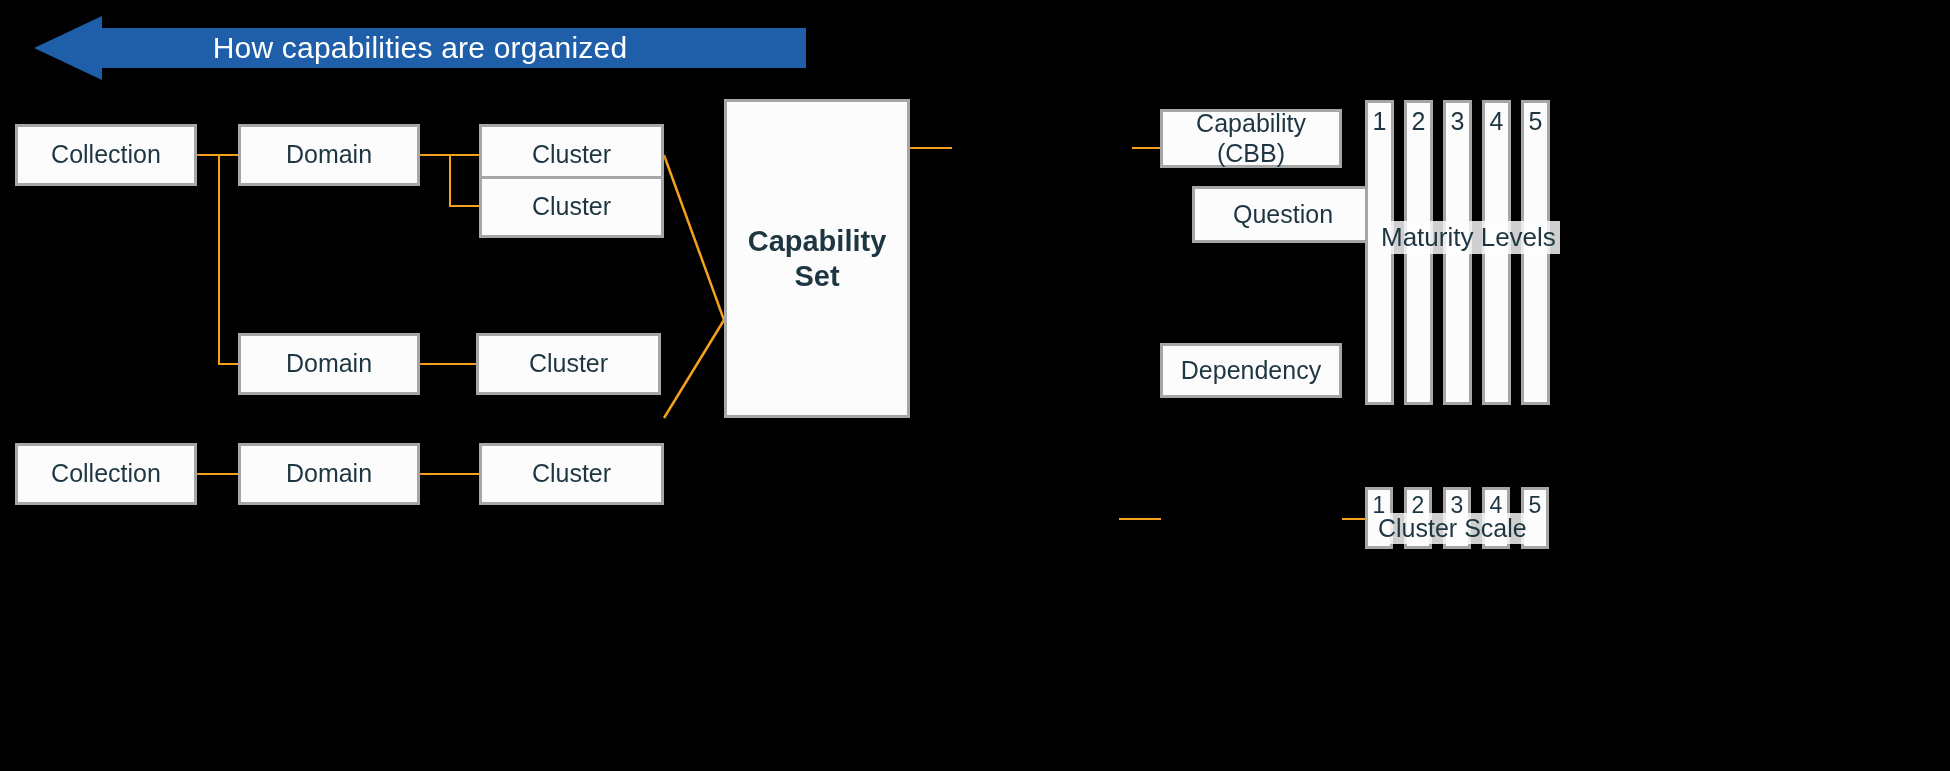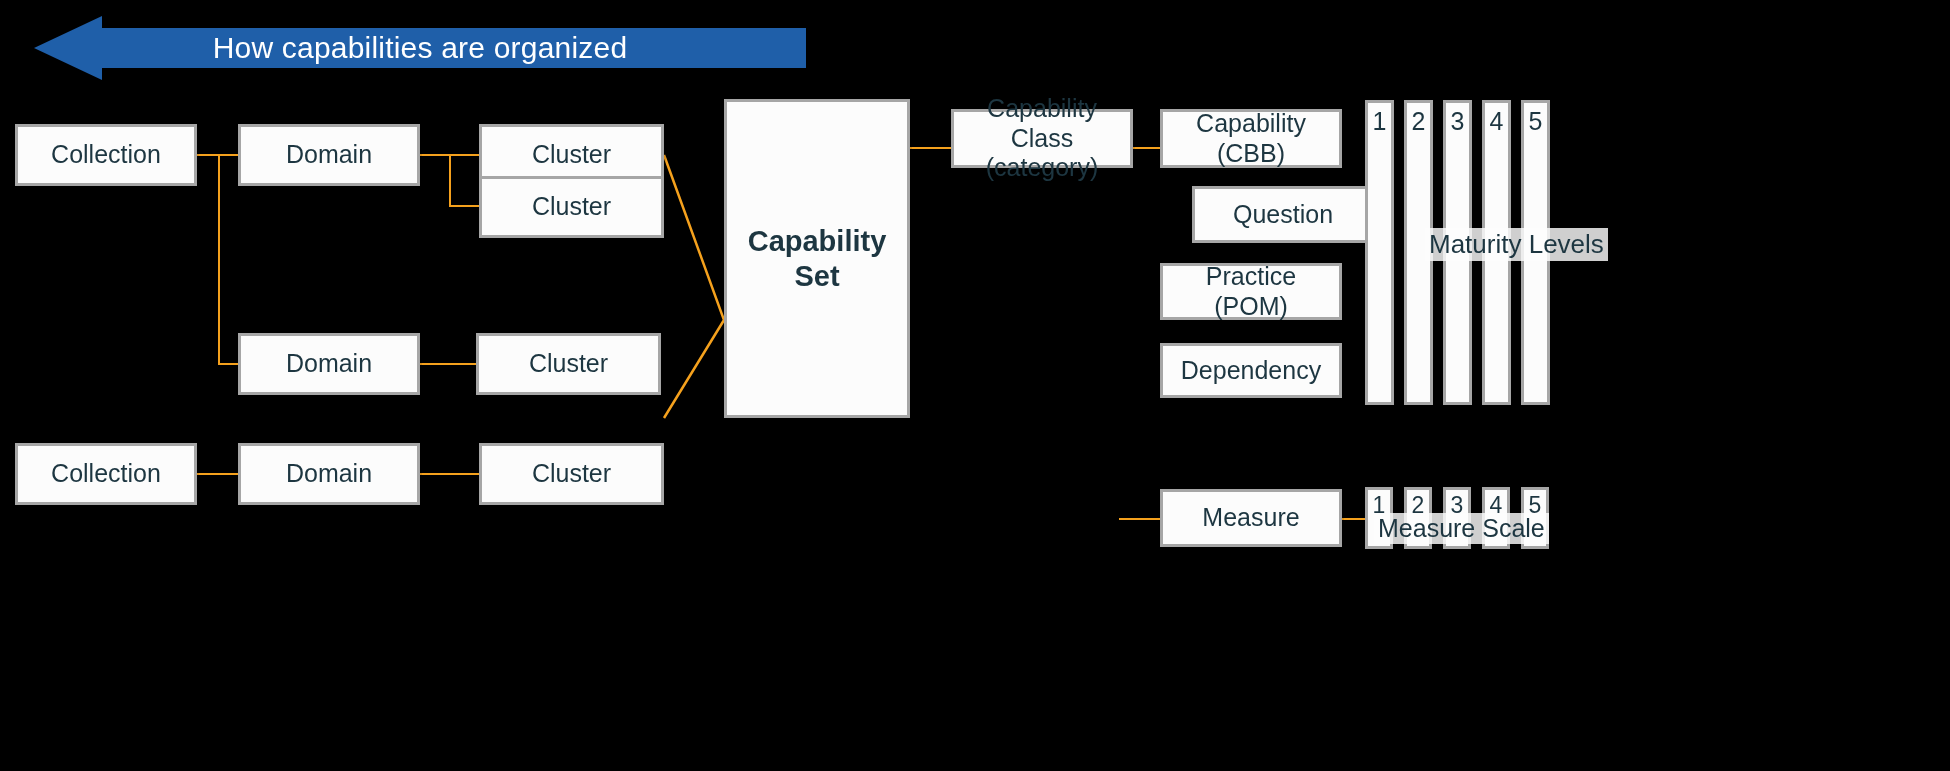--- a/index.html
+++ b/index.html
@@ -154,75 +154,64 @@
 
   <div class="box" style="left:479px;top:443px;width:185px;height:62px;">
     <span>Cluster</span>
   </div>
 
   <div class="box strong" style="left:724px;top:99px;width:186px;height:319px;flex-direction:column;">
     <span>Capability</span>
     <span>Set</span>
   </div>
 
-  <div class="box" style="left:951px;top:109px;width:182px;height:59px;flex-direction:column;">
-    <span>Capability Class</span>
-    <span>(category)</span>
-  </div>
 
   <div class="box" style="left:1160px;top:109px;width:182px;height:59px;flex-direction:column;">
     <span>Capability</span>
     <span>(CBB)</span>
   </div>
 
   <div class="box" style="left:1192px;top:186px;width:182px;height:57px;">
     <span>Question</span>
   </div>
 
-  <div class="box" style="left:1160px;top:263px;width:182px;height:57px;flex-direction:column;">
-    <span>Practice</span>
-    <span>(POM)</span>
-  </div>
 
   <div class="box" style="left:1160px;top:343px;width:182px;height:55px;">
     <span>Dependency</span>
   </div>
 
   <div class="col" style="left:1365px;top:100px;width:29px;height:305px;">
     <span>1</span>
   </div>
   <div class="col" style="left:1404px;top:100px;width:29px;height:305px;">
     <span>2</span>
   </div>
   <div class="col" style="left:1443px;top:100px;width:29px;height:305px;">
     <span>3</span>
   </div>
   <div class="col" style="left:1482px;top:100px;width:29px;height:305px;">
     <span>4</span>
   </div>
   <div class="col" style="left:1521px;top:100px;width:29px;height:305px;">
     <span>5</span>
   </div>
-  <div class="scale-label" style="left:1377px;top:228px;margin-left:48px;">Maturity Levels</div>
-
-
-  <div class="box" style="left:1160px;top:489px;width:182px;height:58px;">
-    <span>Measure</span>
-  </div>
+  <div class="scale-label" style="left:1377px;top:221px;">Maturity Levels</div>
+
+
 
   <div class="col small" style="left:1365px;top:487px;width:28px;height:62px;">
     <span>1</span>
   </div>
   <div class="col small" style="left:1404px;top:487px;width:28px;height:62px;">
     <span>2</span>
   </div>
   <div class="col small" style="left:1443px;top:487px;width:28px;height:62px;">
     <span>3</span>
   </div>
   <div class="col small" style="left:1482px;top:487px;width:28px;height:62px;">
     <span>4</span>
   </div>
   <div class="col small" style="left:1521px;top:487px;width:28px;height:62px;">
     <span>5</span>
   </div>
-  <div class="scale-label" style="left:1374px;top:513px;font-size:25px;">Measure Scale</div>
+  <div class="scale-label" style="left:1374px;top:513px;font-size:25px;">Cluster Scale</div>
 
 </div>
 
 </body></html>

